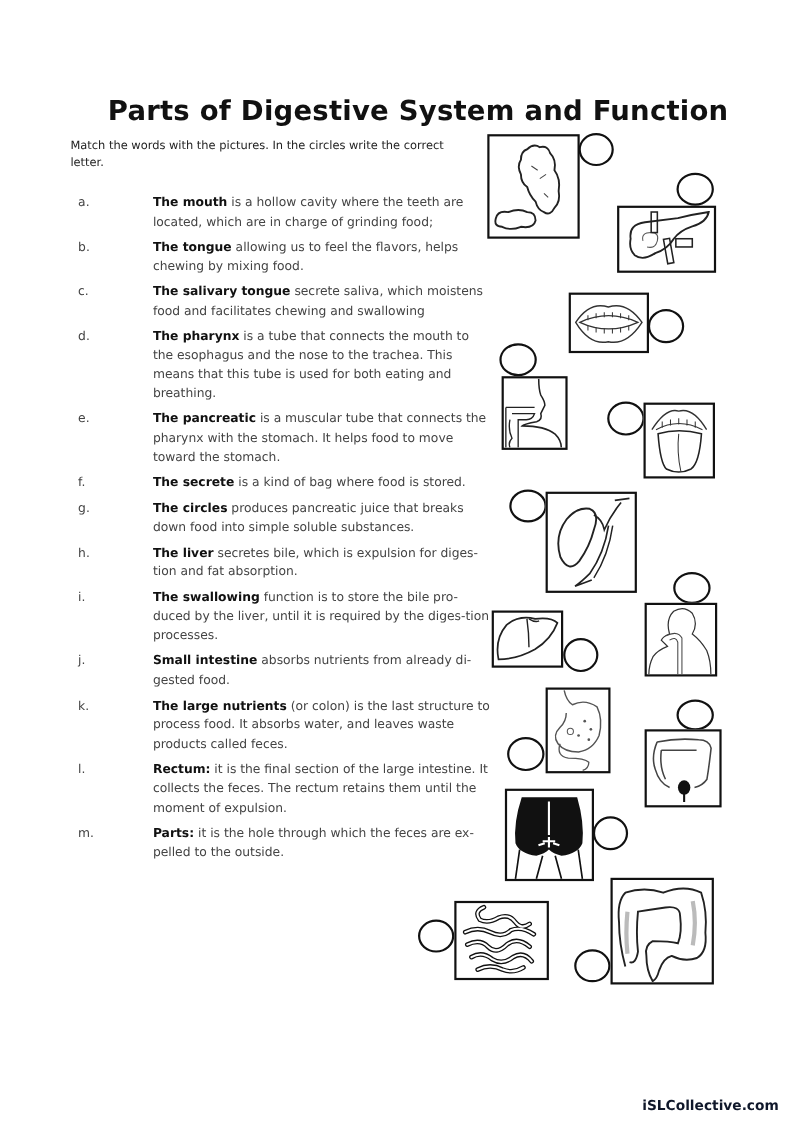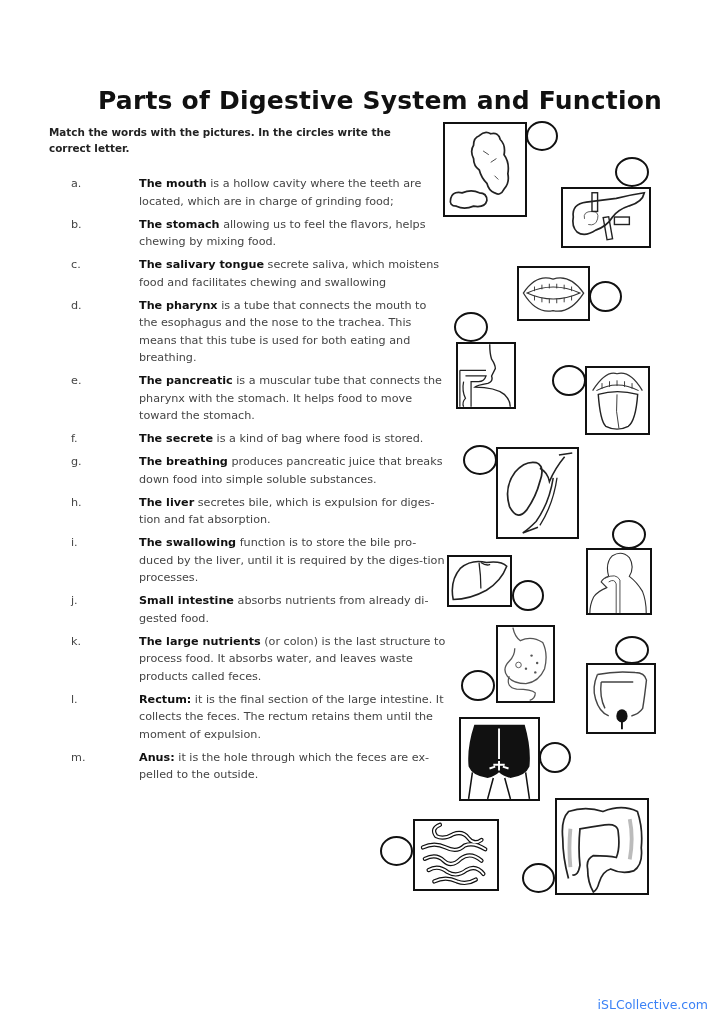--- a/index.html
+++ b/index.html
@@ -1,65 +1,65 @@
 <!DOCTYPE html>
 <html><head>
 <meta charset="utf-8">
 <style>
   * { box-sizing: border-box; margin: 0; padding: 0; }
   body { width: 724px; height: 1024px; background: #ffffff; position: relative; overflow: hidden;
          font-family: "DejaVu Sans", sans-serif; color: #333; }
   .title { position: absolute; left: 74px; top: 86px; width: 560px; font-size: 25px; font-weight: bold;
            color: #111; letter-spacing: 0.2px; white-space: nowrap; margin-left: 24px; }
-  .instructions { position: absolute; left: 49px; top: 124px; width: 345px; font-size: 10.4px;
-                  font-weight: bold; color: #222; line-height: 16px; }
+  .instructions { position: absolute; left: 64px; top: 124px; width: 345px; font-size: 10.4px;
+                  font-weight: normal; color: #222; line-height: 16px; }
   .items { position: absolute; left: 71px; top: 175px; width: 375px; }
   .item { display: flex; font-size: 11.2px; line-height: 17.5px; color: #444; margin-bottom: 5.5px; }
   .item .letter { width: 35px; flex: none; color: #444; }
   .item .text { flex: 1; margin-left: 33px; }
   .item .term { font-weight: bold; color: #111; }
   .box { position: absolute; border: 2px solid #111; background: #fff; }
   .box svg { width: 100%; height: 100%; display: block; }
   .circle { position: absolute; border: 2px solid #111; border-radius: 50%; background: #fff; }
-  .footer { position: absolute; right: 16px; bottom: 12px; font-size: 12.5px; font-weight: normal; color: #3b82f6; text-align: right; }
+  .footer { position: absolute; right: 16px; bottom: 12px; font-size: 12.5px; font-weight: bold; color: #0f172a; text-align: right; }
 </style>
 </head>
 <body>
 
 <div class="title">Parts of Digestive System and Function</div>
 <div class="instructions">Match the words with the pictures. In the circles write the correct letter.</div>
 
 <div class="items">
   <div class="item">
     <span class="letter">a.</span>
     <span class="text"><span class="term">The mouth</span><span> is a hollow cavity where the teeth are located, which are in charge of grinding food;</span></span>
   </div>
   <div class="item">
     <span class="letter">b.</span>
-    <span class="text"><span class="term">The stomach</span><span> allowing us to feel the flavors, helps chewing by mixing food.</span></span>
+    <span class="text"><span class="term">The tongue</span><span> allowing us to feel the flavors, helps chewing by mixing food.</span></span>
   </div>
   <div class="item">
     <span class="letter">c.</span>
     <span class="text"><span class="term">The salivary tongue</span><span>  secrete saliva, which moistens food and facilitates chewing and swallowing</span></span>
   </div>
   <div class="item">
     <span class="letter">d.</span>
     <span class="text"><span class="term">The pharynx</span><span> is a tube that connects the mouth to the esophagus and the nose to the trachea. This means that this tube is used for both eating and breathing.</span></span>
   </div>
   <div class="item">
     <span class="letter">e.</span>
     <span class="text"><span class="term">The pancreatic</span><span> is a muscular tube that connects the pharynx with the stomach. It helps food to move toward the stomach.</span></span>
   </div>
   <div class="item">
     <span class="letter">f.</span>
     <span class="text"><span class="term">The secrete</span><span> is a kind of bag where food is stored.</span></span>
   </div>
   <div class="item">
     <span class="letter">g.</span>
-    <span class="text"><span class="term">The breathing</span><span> produces pancreatic juice that breaks down food into simple soluble substances.</span></span>
+    <span class="text"><span class="term">The circles</span><span> produces pancreatic juice that breaks down food into simple soluble substances.</span></span>
   </div>
   <div class="item">
     <span class="letter">h.</span>
     <span class="text"><span class="term">The liver</span><span> secretes bile, which is expulsion for diges-tion and fat absorption.</span></span>
   </div>
   <div class="item">
     <span class="letter">i.</span>
     <span class="text"><span class="term">The swallowing</span><span> function is to store the bile pro-duced by the liver, until it is required by the diges-tion processes.</span></span>
   </div>
   <div class="item">
@@ -69,21 +69,21 @@
   <div class="item">
     <span class="letter">k.</span>
     <span class="text"><span class="term">The large nutrients</span><span> (or colon) is the last structure to process food. It absorbs water, and leaves waste products called feces.</span></span>
   </div>
   <div class="item">
     <span class="letter">l.</span>
     <span class="text"><span class="term">Rectum:</span><span> it is the final section of the large intestine. It collects the feces. The rectum retains them until the moment of expulsion.</span></span>
   </div>
   <div class="item">
     <span class="letter">m.</span>
-    <span class="text"><span class="term">Anus:</span><span> it is the hole through which the feces are ex-pelled to the outside.</span></span>
+    <span class="text"><span class="term">Parts:</span><span> it is the hole through which the feces are ex-pelled to the outside.</span></span>
   </div>
 </div>
 
 <div class="box" style="left:443px;top:122px;width:84px;height:95px;">
   <svg viewBox="0 0 84 95">
     <path d="M36 12 Q42 6 48 10 Q56 8 58 16 Q64 22 62 32 Q68 40 66 52 Q68 62 62 68 Q58 76 52 72 Q46 70 44 62 Q38 56 36 48 Q30 44 30 36 Q26 28 30 22 Q30 14 36 12 Z" fill="none" stroke="#222" stroke-width="1.8"></path>
     <path d="M40 28 l6 4 M48 40 l6 -4 M52 54 l4 4" stroke="#444" stroke-width="1"></path>
     <path d="M6 78 Q8 70 18 72 Q28 68 36 72 Q44 72 44 80 Q42 88 30 86 Q20 90 12 86 Q4 86 6 78 Z" fill="none" stroke="#222" stroke-width="1.8"></path>
   </svg>
 </div>

